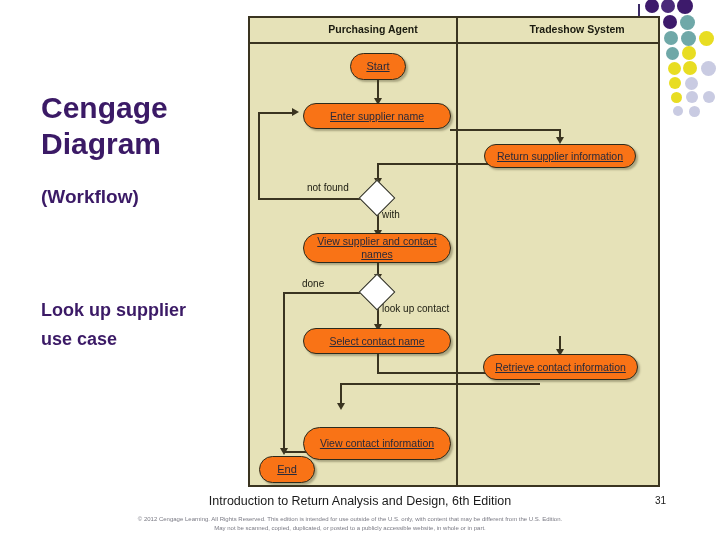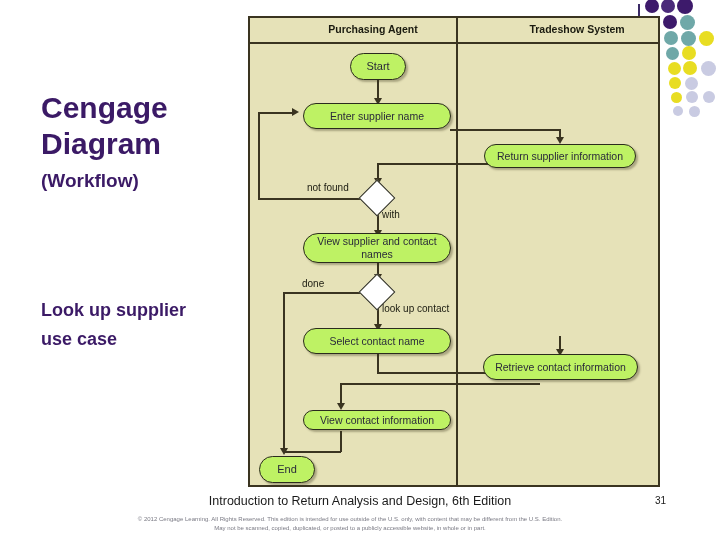--- a/index.html
+++ b/index.html
@@ -50,21 +50,21 @@
     font-size: 30px;
     font-weight: bold;
     line-height: 36px;
     letter-spacing: 0px;
   }
   #title-block .subtitle-line {
     color: #3b1a66;
     font-size: 19px;
     font-weight: bold;
     line-height: 30px;
-    margin-top: 4px;
+    margin-top: 20px;
   }
   #body-block {
     position: absolute;
     left: 41px;
     top: 296px;
     width: 180px;
     color: #3b1a66;
     font-size: 18px;
     font-weight: bold;
     line-height: 29px;
@@ -106,33 +106,34 @@
     left: 206px;
     top: 0;
     width: 2px;
     height: 100%;
     background: #3a3420;
   }
 
   
   .node {
     position: absolute;
-    background: #bef264;
+    background: #f97316;
     border: 1.6px solid #2b2b1d;
     border-radius: 999px;
     color: #2a2a3a;
     font-size: 10.5px;
     line-height: 13px;
     text-align: center;
     display: flex;
     align-items: center;
     justify-content: center;
     box-sizing: border-box;
     box-shadow: 2px 2px 2px rgba(60,55,30,0.35);
     padding: 0 6px;
+    text-decoration: underline;
   }
   .node.terminal { font-size: 11px; }
 
   .diamond {
     position: absolute;
     width: 26px;
     height: 26px;
     background: #ffffff;
     border: 1.6px solid #2b2b1d;
     transform: rotate(45deg);
@@ -288,21 +289,21 @@
     <div class="diamond" style="left:114px; top:167px;"></div>
 
     <div class="node" style="left:53px; top:215px; width:148px; height:30px;">View supplier and contact names</div>
 
     <div class="diamond" style="left:114px; top:261px;"></div>
 
     <div class="node" style="left:53px; top:310px; width:148px; height:26px;">Select contact name</div>
 
     <div class="node" style="left:233px; top:336px; width:155px; height:26px;">Retrieve contact information</div>
 
-    <div class="node" style="left:53px; top:392px; width:148px; height:20px;">View contact information</div>
+    <div class="node" style="left:53px; top:409px; width:148px; height:33px;">View contact information</div>
 
     <div class="node terminal" style="left:9px; top:438px; width:56px; height:27px;">End</div>
 
     <div class="edge-label" style="left:57px;  top:164px;">not found</div>
     <div class="edge-label" style="left:132px; top:191px;">with</div>
     <div class="edge-label" style="left:52px;  top:260px;">done</div>
     <div class="edge-label" style="left:132px; top:285px;">look up contact</div>
 
   </div>
 

